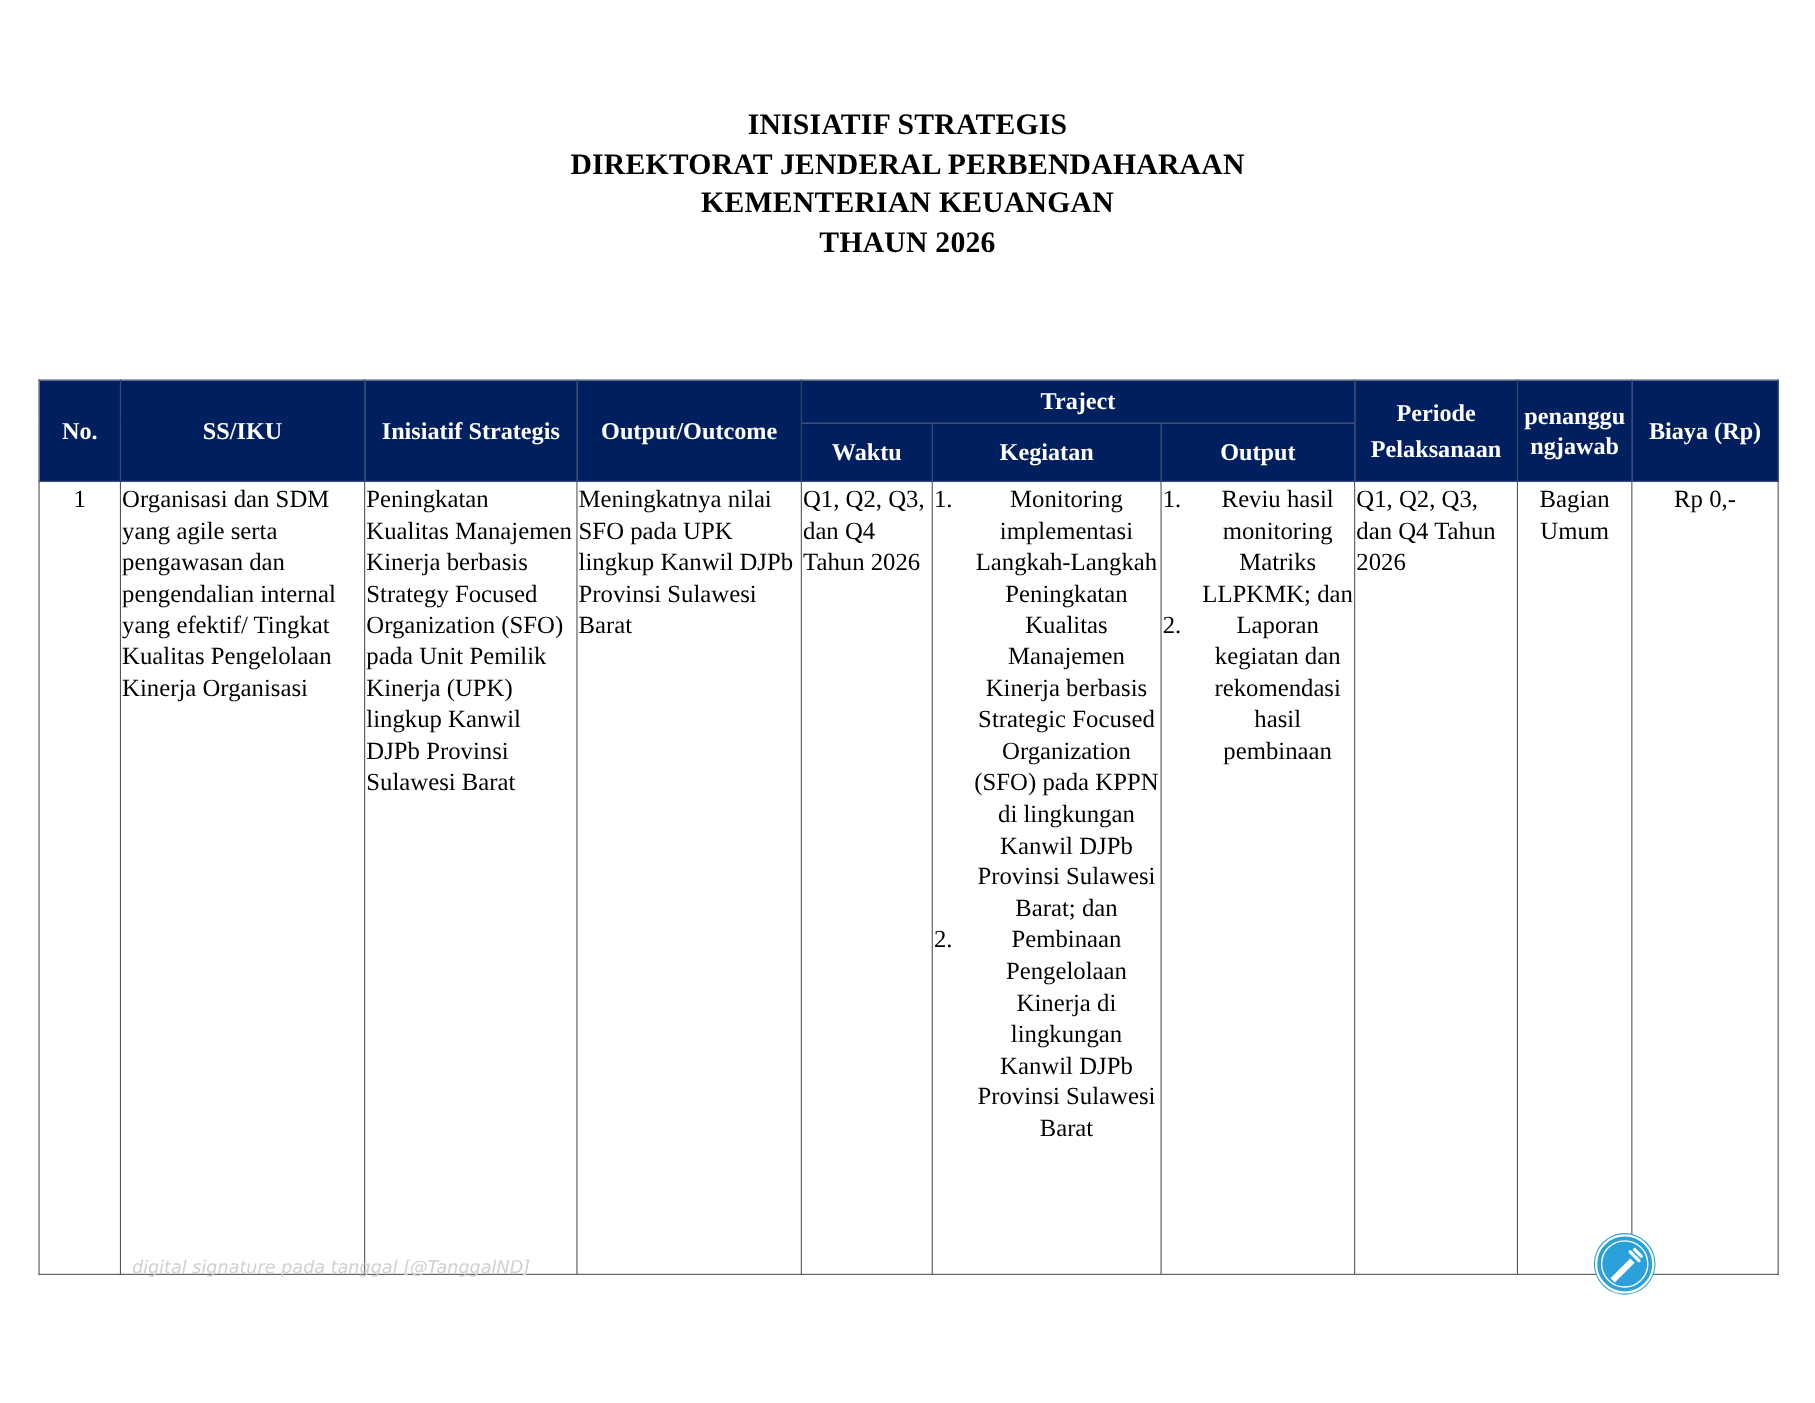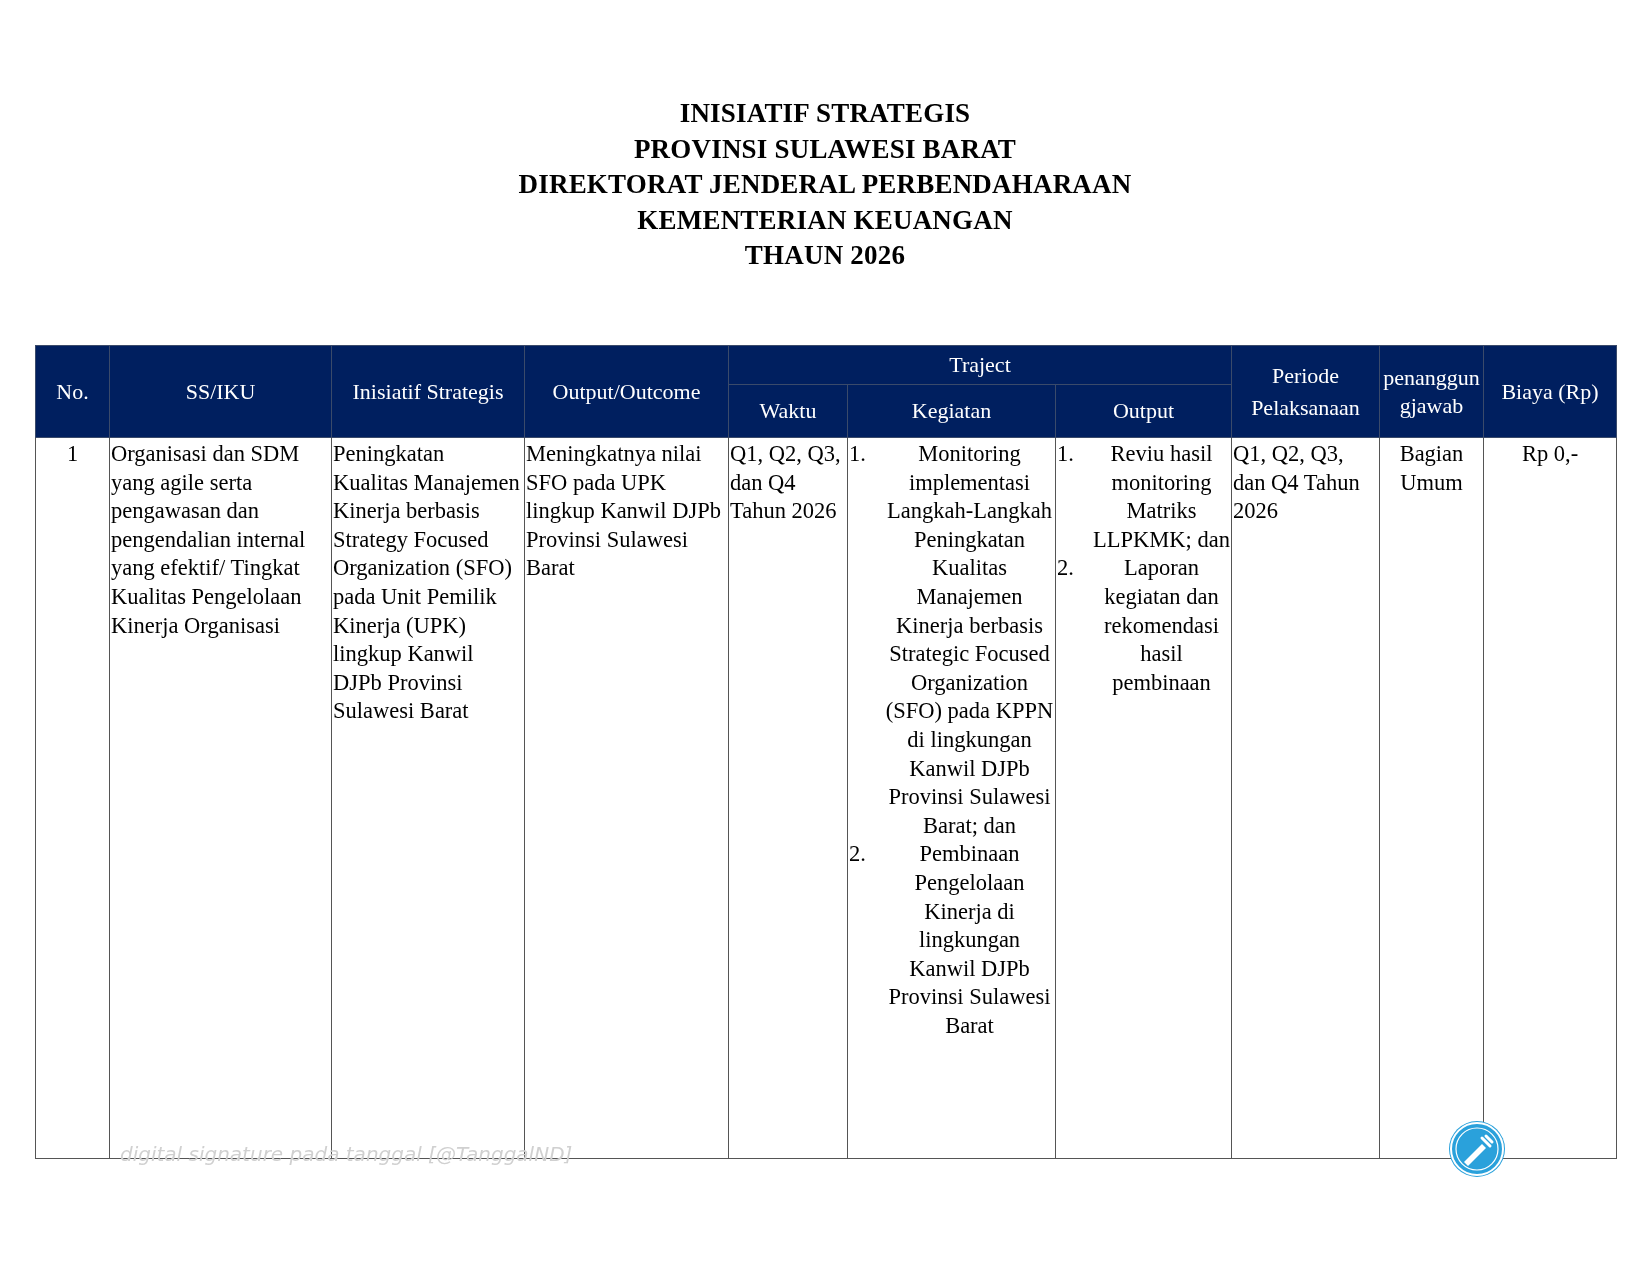--- a/index.html
+++ b/index.html
@@ -1,43 +1,42 @@
 <!DOCTYPE html>
 <html><head>
 <meta charset="utf-8">
 <style>
   html, body { margin:0; padding:0; background:#ffffff; }
   body { width:1650px; height:1275px; position:relative; overflow:hidden;
          font-family:"Liberation Serif","DejaVu Serif",serif; color:#000; }
   .title-block { position:absolute; left:0; top:96px; width:1650px; text-align:center; }
   .title-line { font-weight:bold; font-size:27px; line-height:35.5px; letter-spacing:0.2px; }
   table.main { position:absolute; left:35px; top:345px; width:1581px; border-collapse:collapse; table-layout:fixed; }
-  table.main th { background:#001f5f; color:#fff; font-weight:normal; font-size:22px;
+  table.main th { background:#001f5f; color:#fff; font-weight:bold; font-size:22px;
                   border:1px solid #3a4a6a; text-align:center; vertical-align:middle; padding:0 2px; line-height:28px; }
   table.main td { border:1.5px solid #555; vertical-align:top; font-size:22.5px; line-height:28.6px; padding:2px 1px 0 1px; }
   .c { text-align:center; }
   .r-top th { height:38px; }
   .r-sub th { height:52px; }
   tr.body-row td { height:718px; }
   ol.num { margin:0; padding:0; list-style:none; }
   ol.num li { display:flex; }
   ol.num li .n { width:36px; flex:0 0 36px; }
   ol.num li .t { flex:1;text-align:center; }
   .watermark { position:absolute; left:120px; top:1142px; font-family:"DejaVu Sans",sans-serif;
-               font-style:italic; font-size:20px; color:#d0d0d0; }
+               font-style:italic; font-size:16px; color:#d0d0d0; }
   .seal { position:absolute; left:1450px; top:1122px; width:50px; height:50px; border-radius:50%;
           background:#2aa1db; border:2px solid #fff; box-shadow:0 0 0 1px #2aa1db; }
   .seal svg { position:absolute; left:0; top:0; }
 </style>
 </head>
 <body>
 
 <div class="title-block">
   <div class="title-line">INISIATIF STRATEGIS</div>
-  <div class="title-line">PROVINSI SULAWESI BARAT</div>
   <div class="title-line">DIREKTORAT JENDERAL PERBENDAHARAAN</div>
   <div class="title-line">KEMENTERIAN KEUANGAN</div>
   <div class="title-line">THAUN 2026</div>
 </div>
 
 <table class="main">
   <colgroup>
     <col style="width:74px">
       <col style="width:222px">
       <col style="width:193px">

